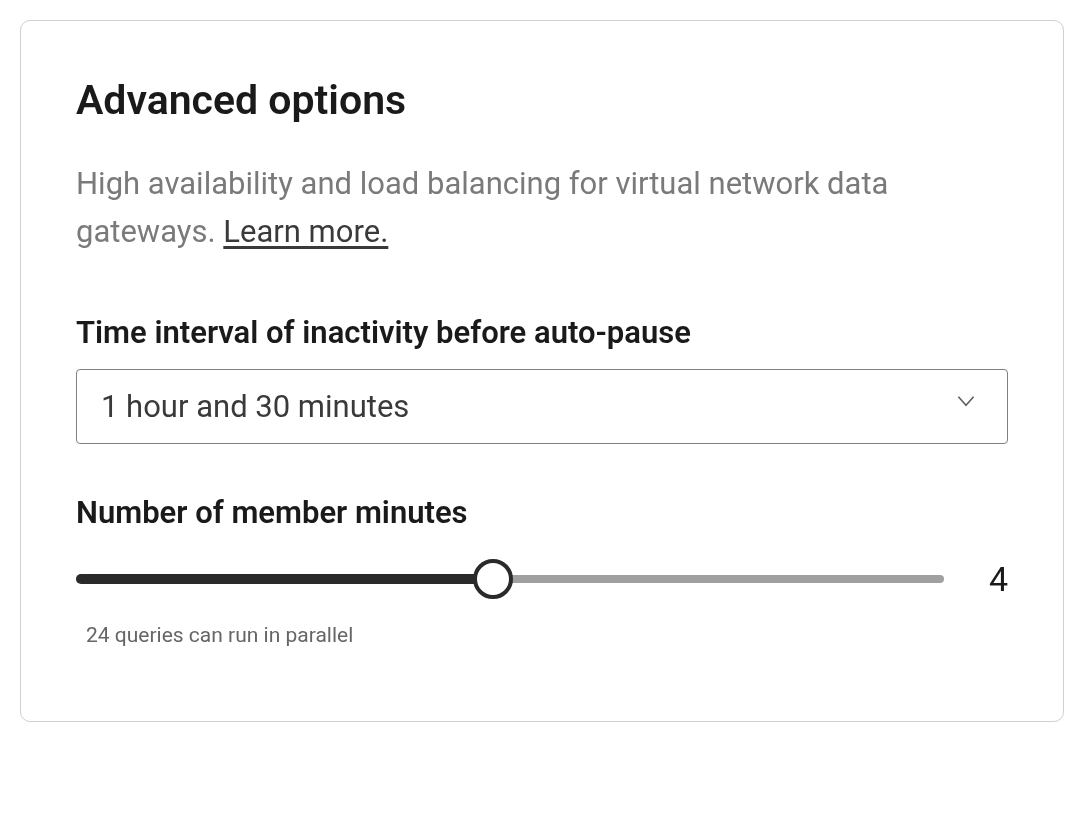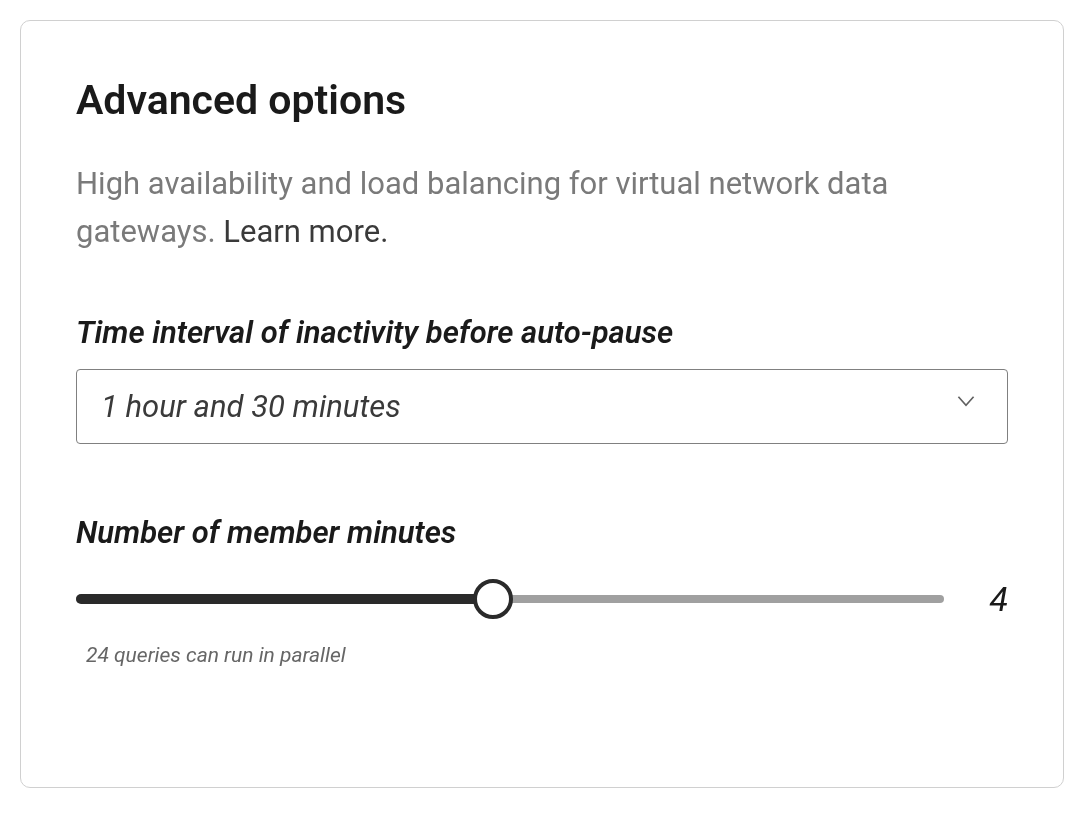--- a/index.html
+++ b/index.html
@@ -9,43 +9,43 @@
     }
     body {
       font-family: "Segoe UI", -apple-system, BlinkMacSystemFont, Roboto, sans-serif;
       background: #ffffff;
       padding: 20px;
     }
     .panel {
       width: 1044px;
       border: 1px solid #d0d0d0;
       border-radius: 10px;
-      padding: 55px 55px 50px 55px;
+      padding: 55px 55px 24px 55px;
       background: #ffffff;
     }
     .heading {
       font-size: 41px;
       font-weight: 600;
       color: #1a1a1a;
       margin-bottom: 36px;
     }
     .description {
       font-size: 31px;
       color: #7a7a7a;
       line-height: 1.55;
       margin-bottom: 58px;
     }
     .learn-link {
       color: #3a3a3a;
+      text-decoration: underline;
       text-underline-offset: 4px;
       cursor: pointer;
     }
     .field-group {
-      margin-bottom: 70px;
-      font-style: italic;
+      margin-bottom: 50px;
     }
     .field-label {
       font-size: 31px;
       font-weight: 600;
       color: #1a1a1a;
       margin-bottom: 18px;
     }
     .dropdown {
       display: flex;
       align-items: flex-start;

